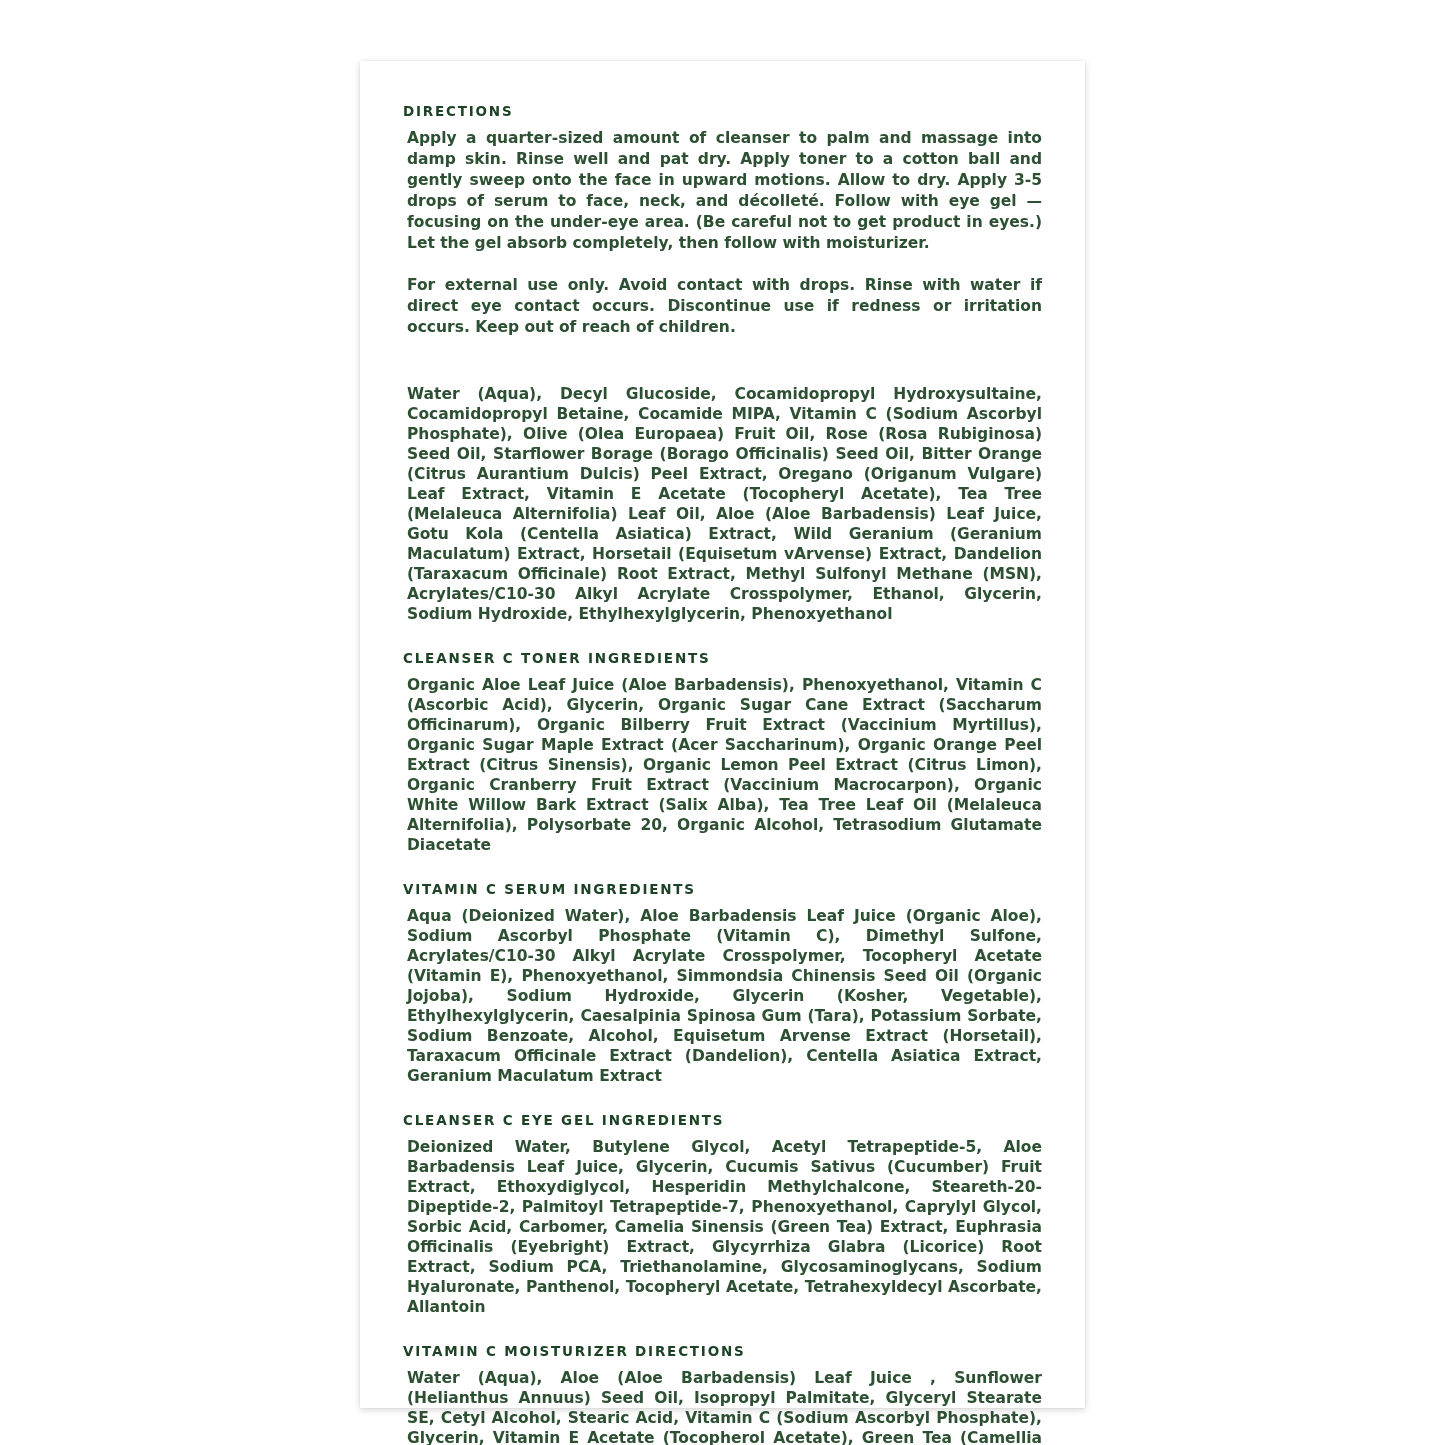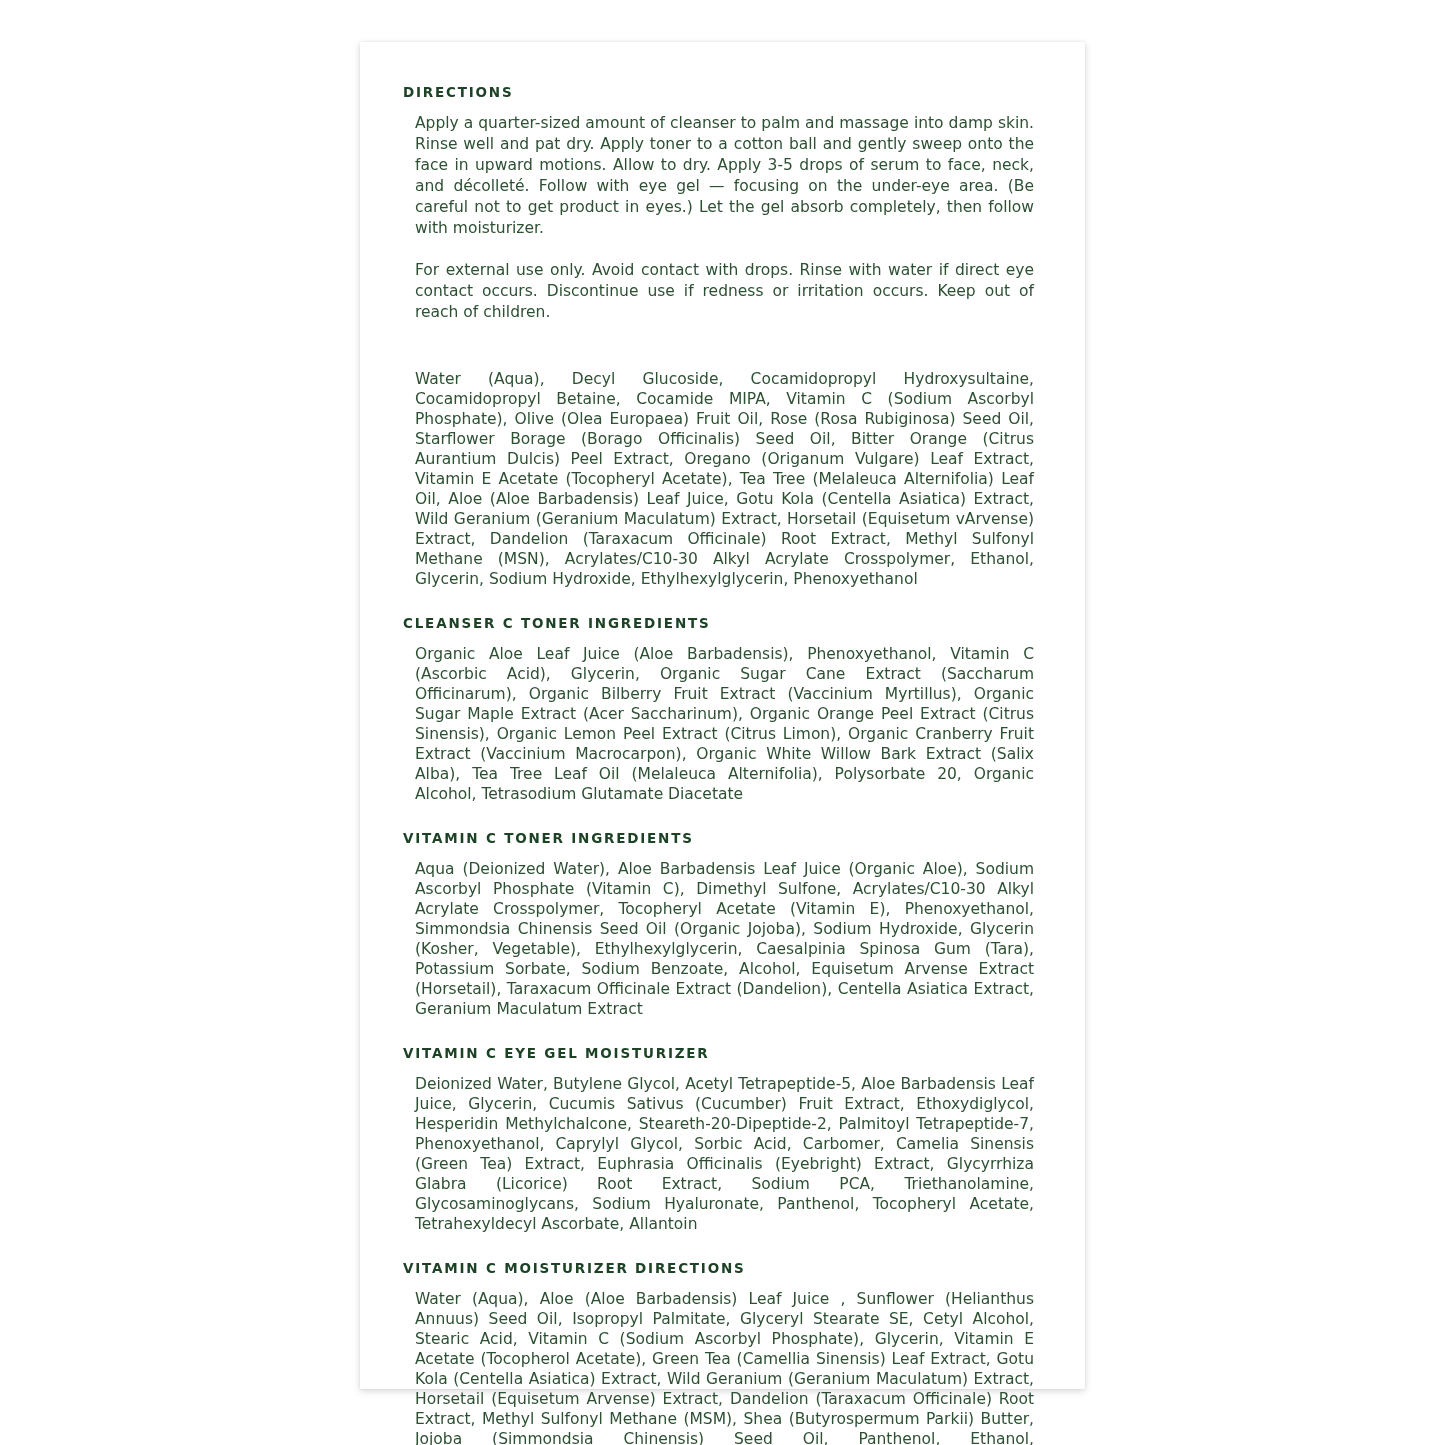--- a/index.html
+++ b/index.html
@@ -13,46 +13,46 @@
   }
   .page {
     position: relative;
     width: 1445px;
     height: 1445px;
     background: #ffffff;
   }
   .card {
     position: absolute;
     left: 360px;
-    top: 42px;
+    top: 61px;
     width: 725px;
     height: 1347px;
     box-sizing: border-box;
     background: #ffffff;
     box-shadow: 0 2px 7px rgba(0,0,0,0.16), 0 0 2px rgba(0,0,0,0.08);
     padding: 42px 39px 18px 43px;
   }
   .section { margin-top: 26px; }
   .section.first { margin-top: 0; }
   .section.gap-large { margin-top: 46px; }
   .section h2 {
     margin: 0 0 8px 0;
     font-size: 13.5px;
     line-height: 17px;
     font-weight: bold;
     letter-spacing: 1.8px;
     color: #1d4226;
   }
   .section p {
-    margin: 12px;
+    margin: 4px;
     font-size: 15.5px;
     line-height: 20px;
     text-align: justify;
     color: #2d5033;
-    font-weight: 400;
+    font-weight: 700;
   }
   .section.directions p {
     line-height: 21px;
   }
   .section.directions p + p {
     margin-top: 21px;
   }
 </style>
 </head>
 <body>
@@ -69,26 +69,26 @@
     <div class="section gap-large">
       <p>Water (Aqua), Decyl Glucoside, Cocamidopropyl Hydroxysultaine, Cocamidopropyl Betaine, Cocamide MIPA, Vitamin C (Sodium Ascorbyl Phosphate), Olive (Olea Europaea) Fruit Oil, Rose (Rosa Rubiginosa) Seed Oil, Starflower Borage (Borago Officinalis) Seed Oil, Bitter Orange (Citrus Aurantium Dulcis) Peel Extract, Oregano (Origanum Vulgare) Leaf Extract, Vitamin E Acetate (Tocopheryl Acetate), Tea Tree (Melaleuca Alternifolia) Leaf Oil, Aloe (Aloe Barbadensis) Leaf Juice, Gotu Kola (Centella Asiatica) Extract, Wild Geranium (Geranium Maculatum) Extract, Horsetail (Equisetum vArvense) Extract, Dandelion (Taraxacum Officinale) Root Extract, Methyl Sulfonyl Methane (MSN), Acrylates/C10-30 Alkyl Acrylate Crosspolymer, Ethanol, Glycerin, Sodium Hydroxide, Ethylhexylglycerin, Phenoxyethanol</p>
     </div>
 
     <div class="section">
       <h2>CLEANSER C TONER INGREDIENTS</h2>
       <p>Organic Aloe Leaf Juice (Aloe Barbadensis), Phenoxyethanol, Vitamin C (Ascorbic Acid), Glycerin, Organic Sugar Cane Extract (Saccharum Officinarum), Organic Bilberry Fruit Extract (Vaccinium Myrtillus), Organic Sugar Maple Extract (Acer Saccharinum), Organic Orange Peel Extract (Citrus Sinensis), Organic Lemon Peel Extract (Citrus Limon), Organic Cranberry Fruit Extract (Vaccinium Macrocarpon), Organic White Willow Bark Extract (Salix Alba), Tea Tree Leaf Oil (Melaleuca Alternifolia), Polysorbate 20, Organic Alcohol, Tetrasodium Glutamate Diacetate</p>
     </div>
 
     <div class="section">
-      <h2>VITAMIN C TONER INGREDIENTS</h2>
+      <h2>VITAMIN C SERUM INGREDIENTS</h2>
       <p>Aqua (Deionized Water), Aloe Barbadensis Leaf Juice (Organic Aloe), Sodium Ascorbyl Phosphate (Vitamin C), Dimethyl Sulfone, Acrylates/C10-30 Alkyl Acrylate Crosspolymer, Tocopheryl Acetate (Vitamin E), Phenoxyethanol, Simmondsia Chinensis Seed Oil (Organic Jojoba), Sodium Hydroxide, Glycerin (Kosher, Vegetable), Ethylhexylglycerin, Caesalpinia Spinosa Gum (Tara), Potassium Sorbate, Sodium Benzoate, Alcohol, Equisetum Arvense Extract (Horsetail), Taraxacum Officinale Extract (Dandelion), Centella Asiatica Extract, Geranium Maculatum Extract</p>
     </div>
 
     <div class="section">
-      <h2>VITAMIN C EYE GEL MOISTURIZER</h2>
+      <h2>CLEANSER C EYE GEL INGREDIENTS</h2>
       <p>Deionized Water, Butylene Glycol, Acetyl Tetrapeptide-5, Aloe Barbadensis Leaf Juice, Glycerin, Cucumis Sativus (Cucumber) Fruit Extract, Ethoxydiglycol, Hesperidin Methylchalcone, Steareth-20-Dipeptide-2, Palmitoyl Tetrapeptide-7, Phenoxyethanol, Caprylyl Glycol, Sorbic Acid, Carbomer, Camelia Sinensis (Green Tea) Extract, Euphrasia Officinalis (Eyebright) Extract, Glycyrrhiza Glabra (Licorice) Root Extract, Sodium PCA, Triethanolamine, Glycosaminoglycans, Sodium Hyaluronate, Panthenol, Tocopheryl Acetate, Tetrahexyldecyl Ascorbate, Allantoin</p>
     </div>
 
     <div class="section">
       <h2>VITAMIN C MOISTURIZER DIRECTIONS</h2>
       <p>Water (Aqua), Aloe (Aloe Barbadensis) Leaf Juice , Sunflower (Helianthus Annuus) Seed Oil, Isopropyl Palmitate, Glyceryl Stearate SE, Cetyl Alcohol, Stearic Acid, Vitamin C (Sodium Ascorbyl Phosphate), Glycerin, Vitamin E Acetate (Tocopherol Acetate), Green Tea (Camellia Sinensis) Leaf Extract, Gotu Kola (Centella Asiatica) Extract, Wild Geranium (Geranium Maculatum) Extract, Horsetail (Equisetum Arvense) Extract, Dandelion (Taraxacum Officinale) Root Extract, Methyl Sulfonyl Methane (MSM), Shea (Butyrospermum Parkii) Butter, Jojoba (Simmondsia Chinensis) Seed Oil, Panthenol, Ethanol, Ethylhexylglycerin, Xanthan Gum, Phenoxyethanol</p>
     </div>
 
   </div>
 </div>

